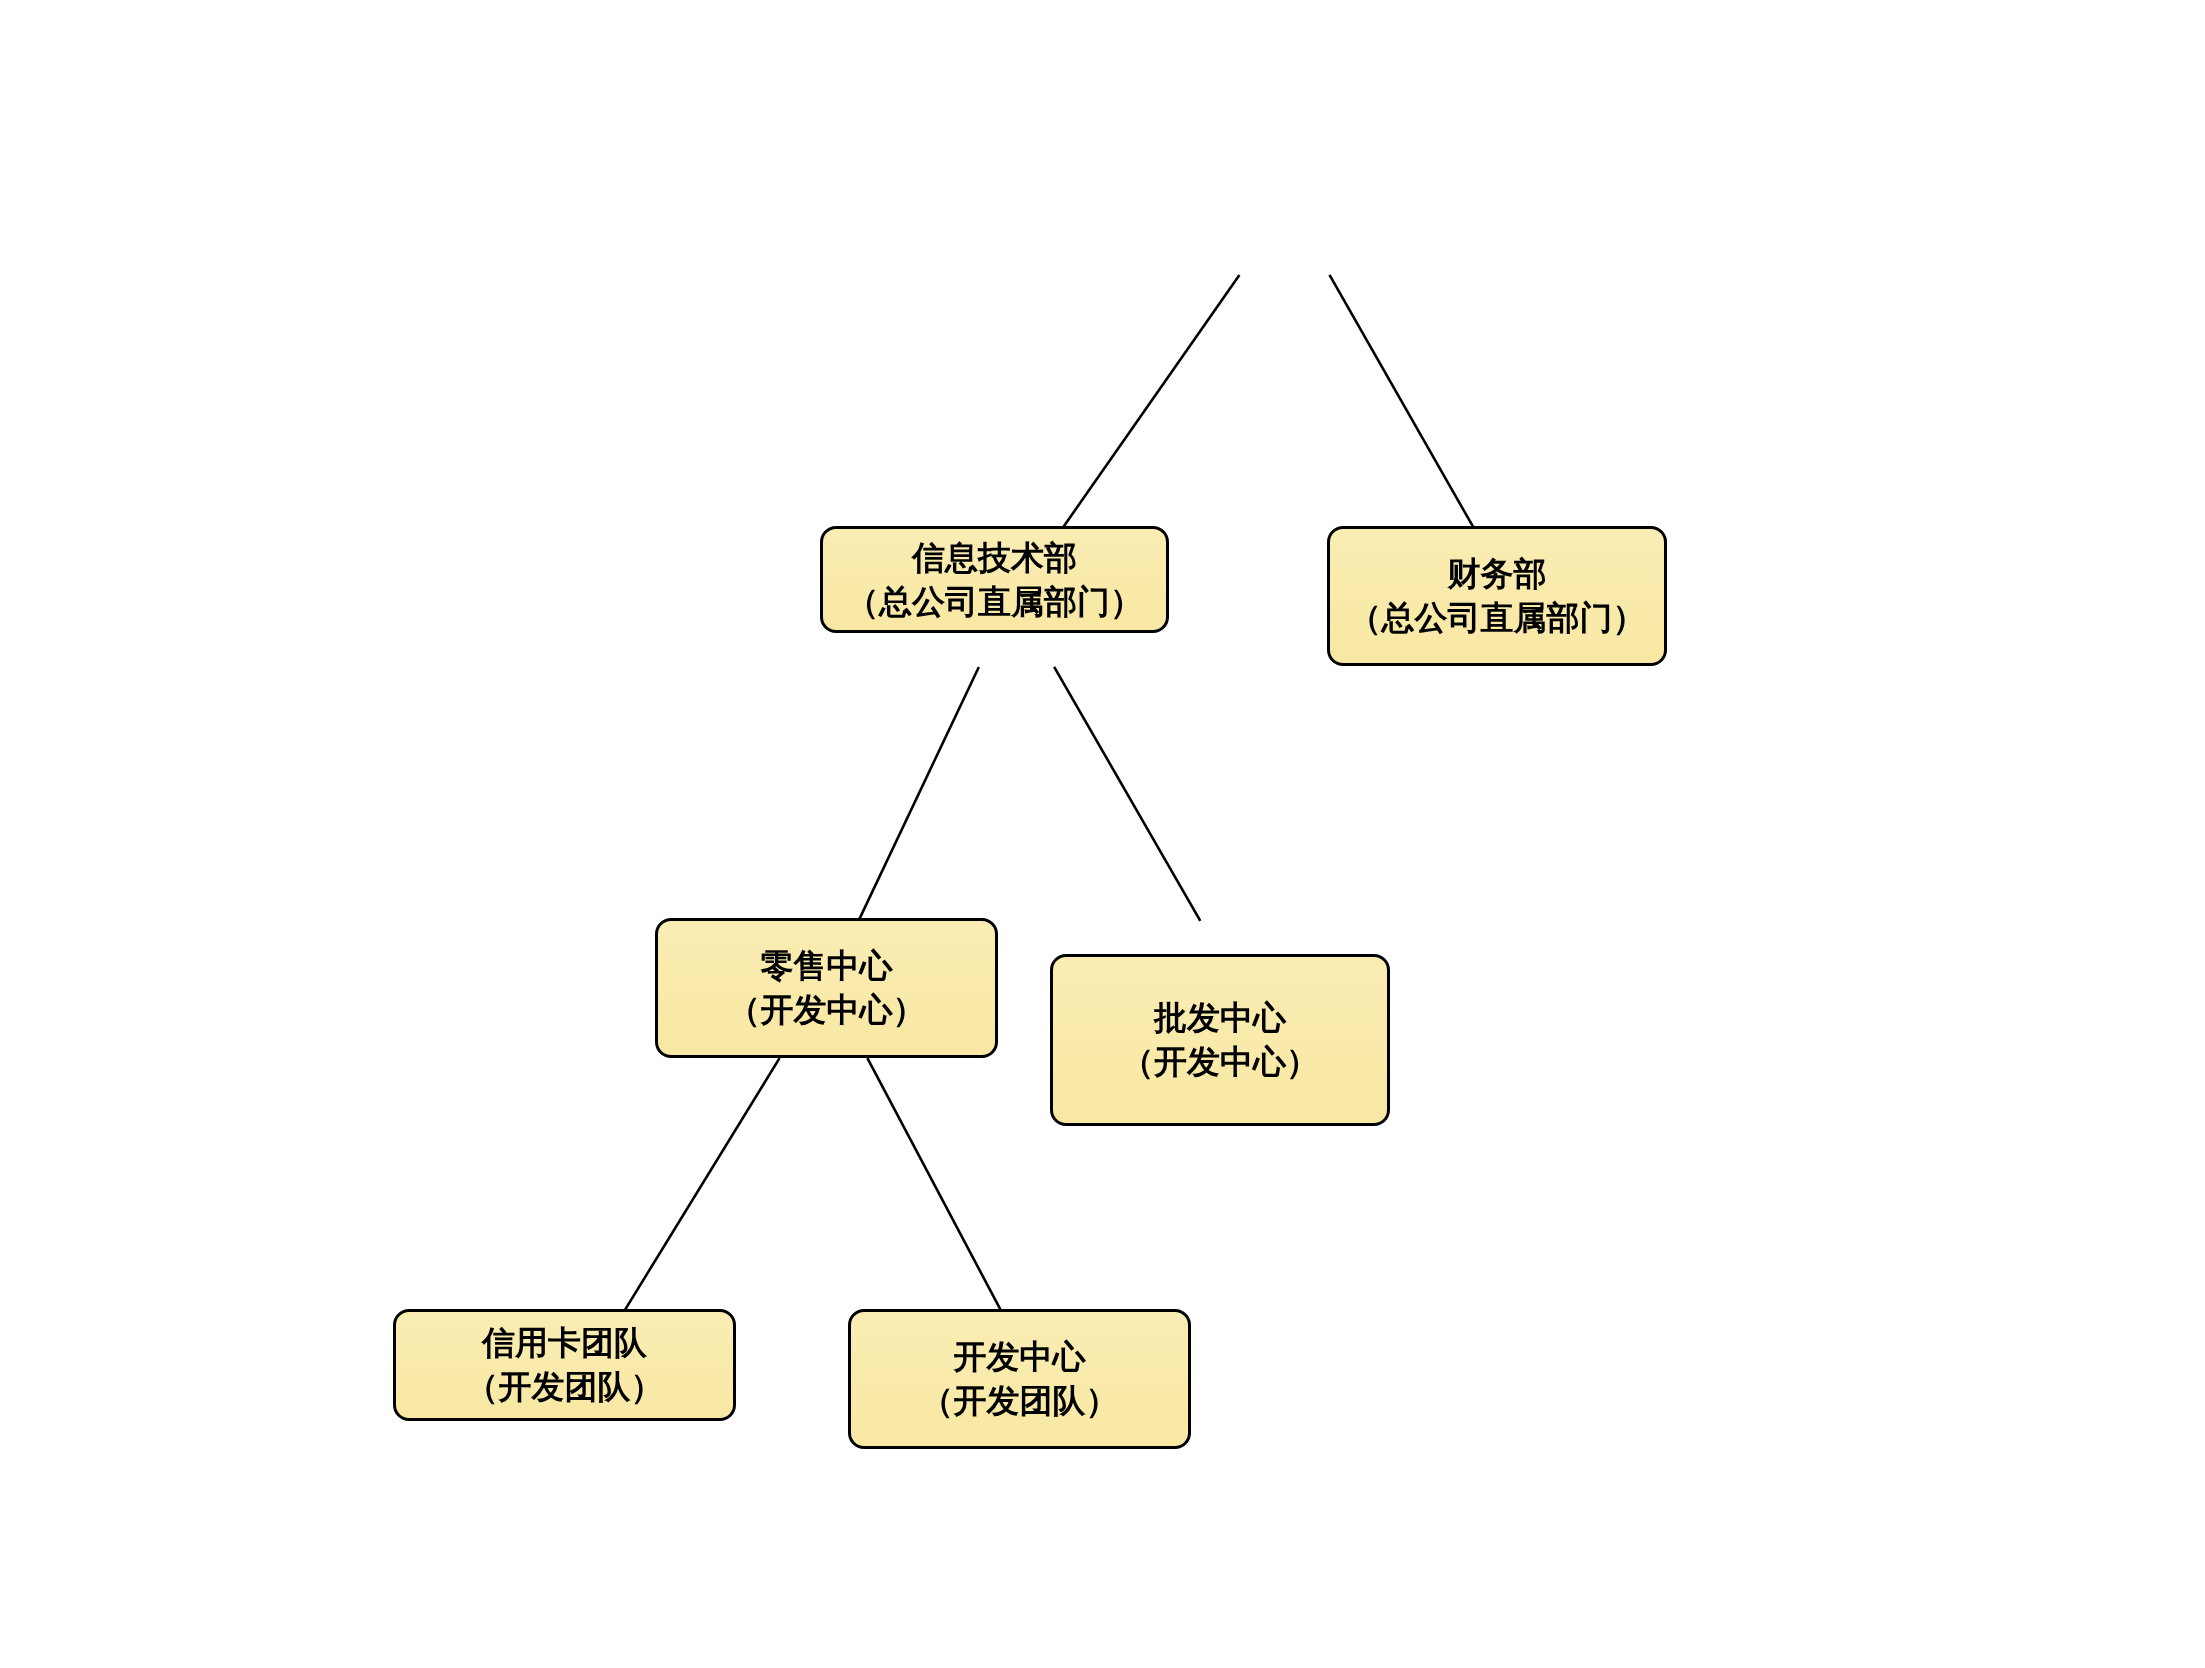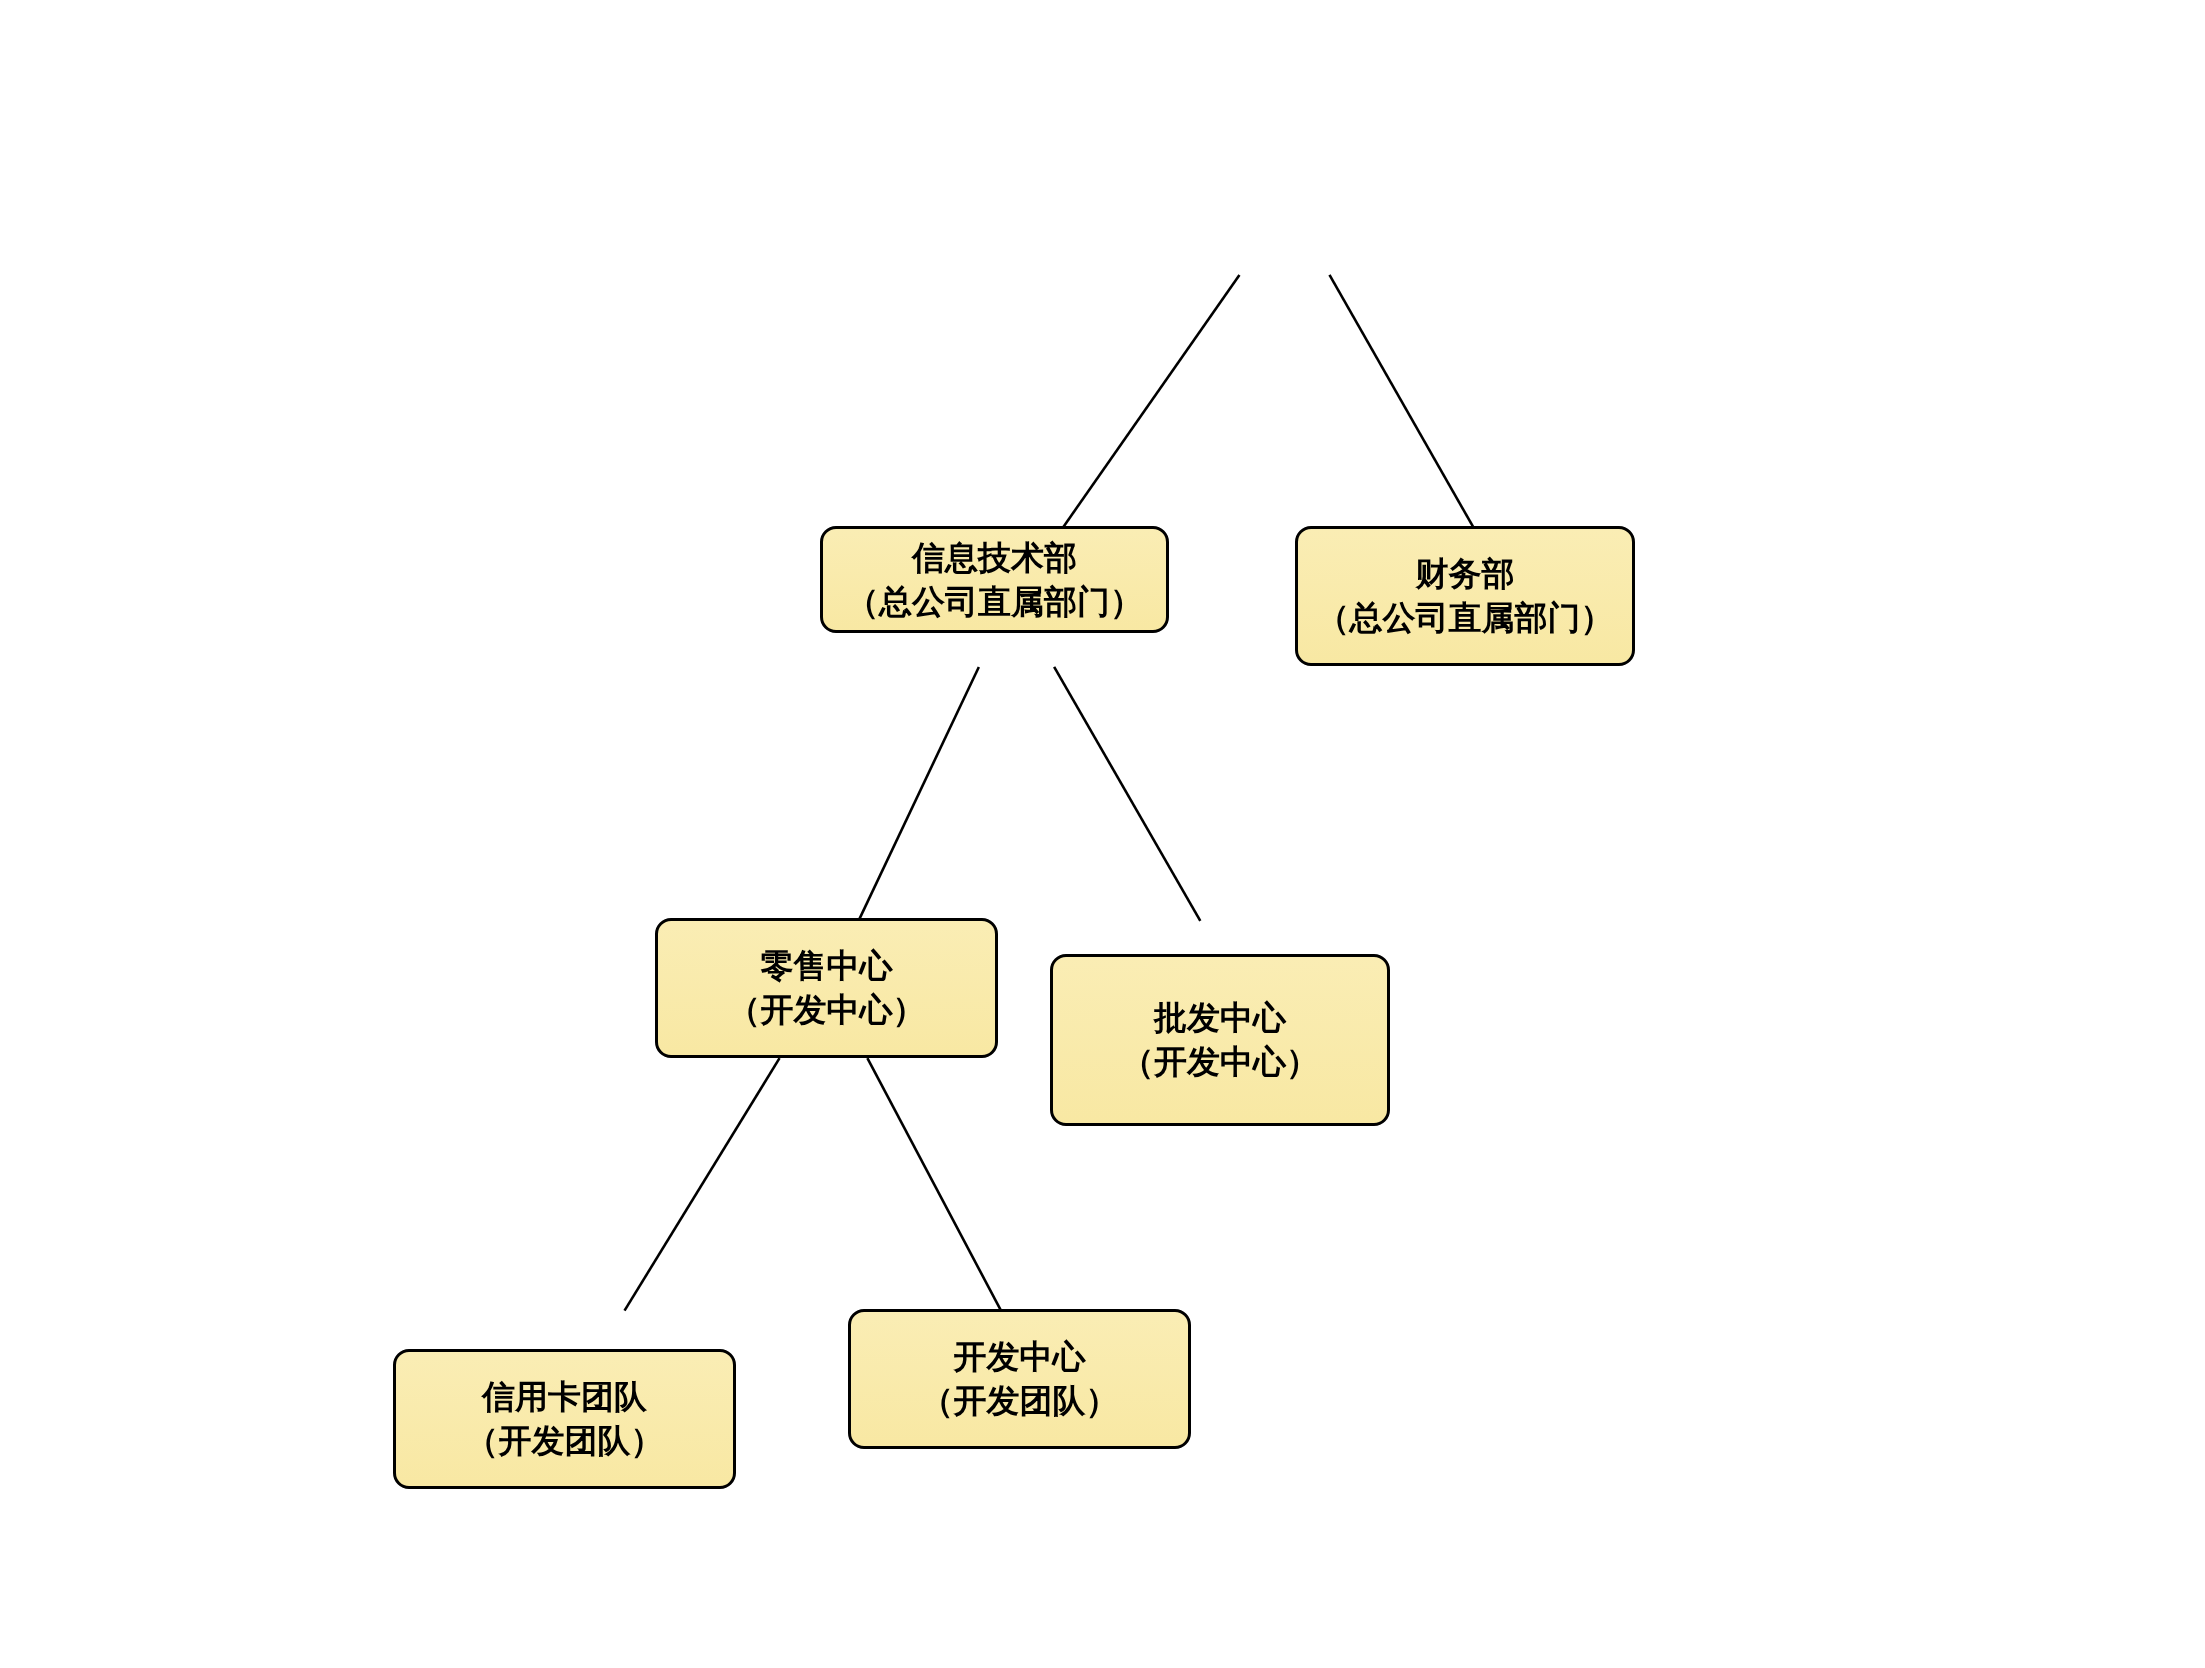--- a/index.html
+++ b/index.html
@@ -78,36 +78,36 @@
     <line x1="1056" y1="1433" x2="846" y2="1775"></line>
     <line x1="1175" y1="1433" x2="1356" y2="1775"></line>
   </svg>
 
 
   <div class="node" style="left:820px; top:526px; width:349px; height:107px;">
     <span>信息技术部</span>
     <span>（总公司直属部门）</span>
   </div>
 
-  <div class="node" style="left:1295px; top:526px; width:340px; height:140px;justify-content:center;">
+  <div class="node" style="left:1327px; top:526px; width:340px; height:140px;justify-content:center;">
     <span>财务部</span>
     <span>（总公司直属部门）</span>
   </div>
 
   <div class="node" style="left:639px; top:918px; width:343px; height:140px;margin-left:16px;">
     <span>零售中心</span>
     <span>（开发中心）</span>
   </div>
 
   <div class="node" style="left:1050px; top:954px; width:340px; height:172px;align-items:center;">
     <span>批发中心</span>
     <span>（开发中心）</span>
   </div>
 
-  <div class="node" style="left:393px; top:1309px; width:343px; height:140px;margin-top:40px;">
+  <div class="node" style="left:393px; top:1309px; width:343px; height:112px;">
     <span>信用卡团队</span>
     <span>（开发团队）</span>
   </div>
 
   <div class="node" style="left:848px; top:1309px; width:343px; height:140px;">
     <span>开发中心</span>
     <span>（开发团队）</span>
   </div>
 
 

